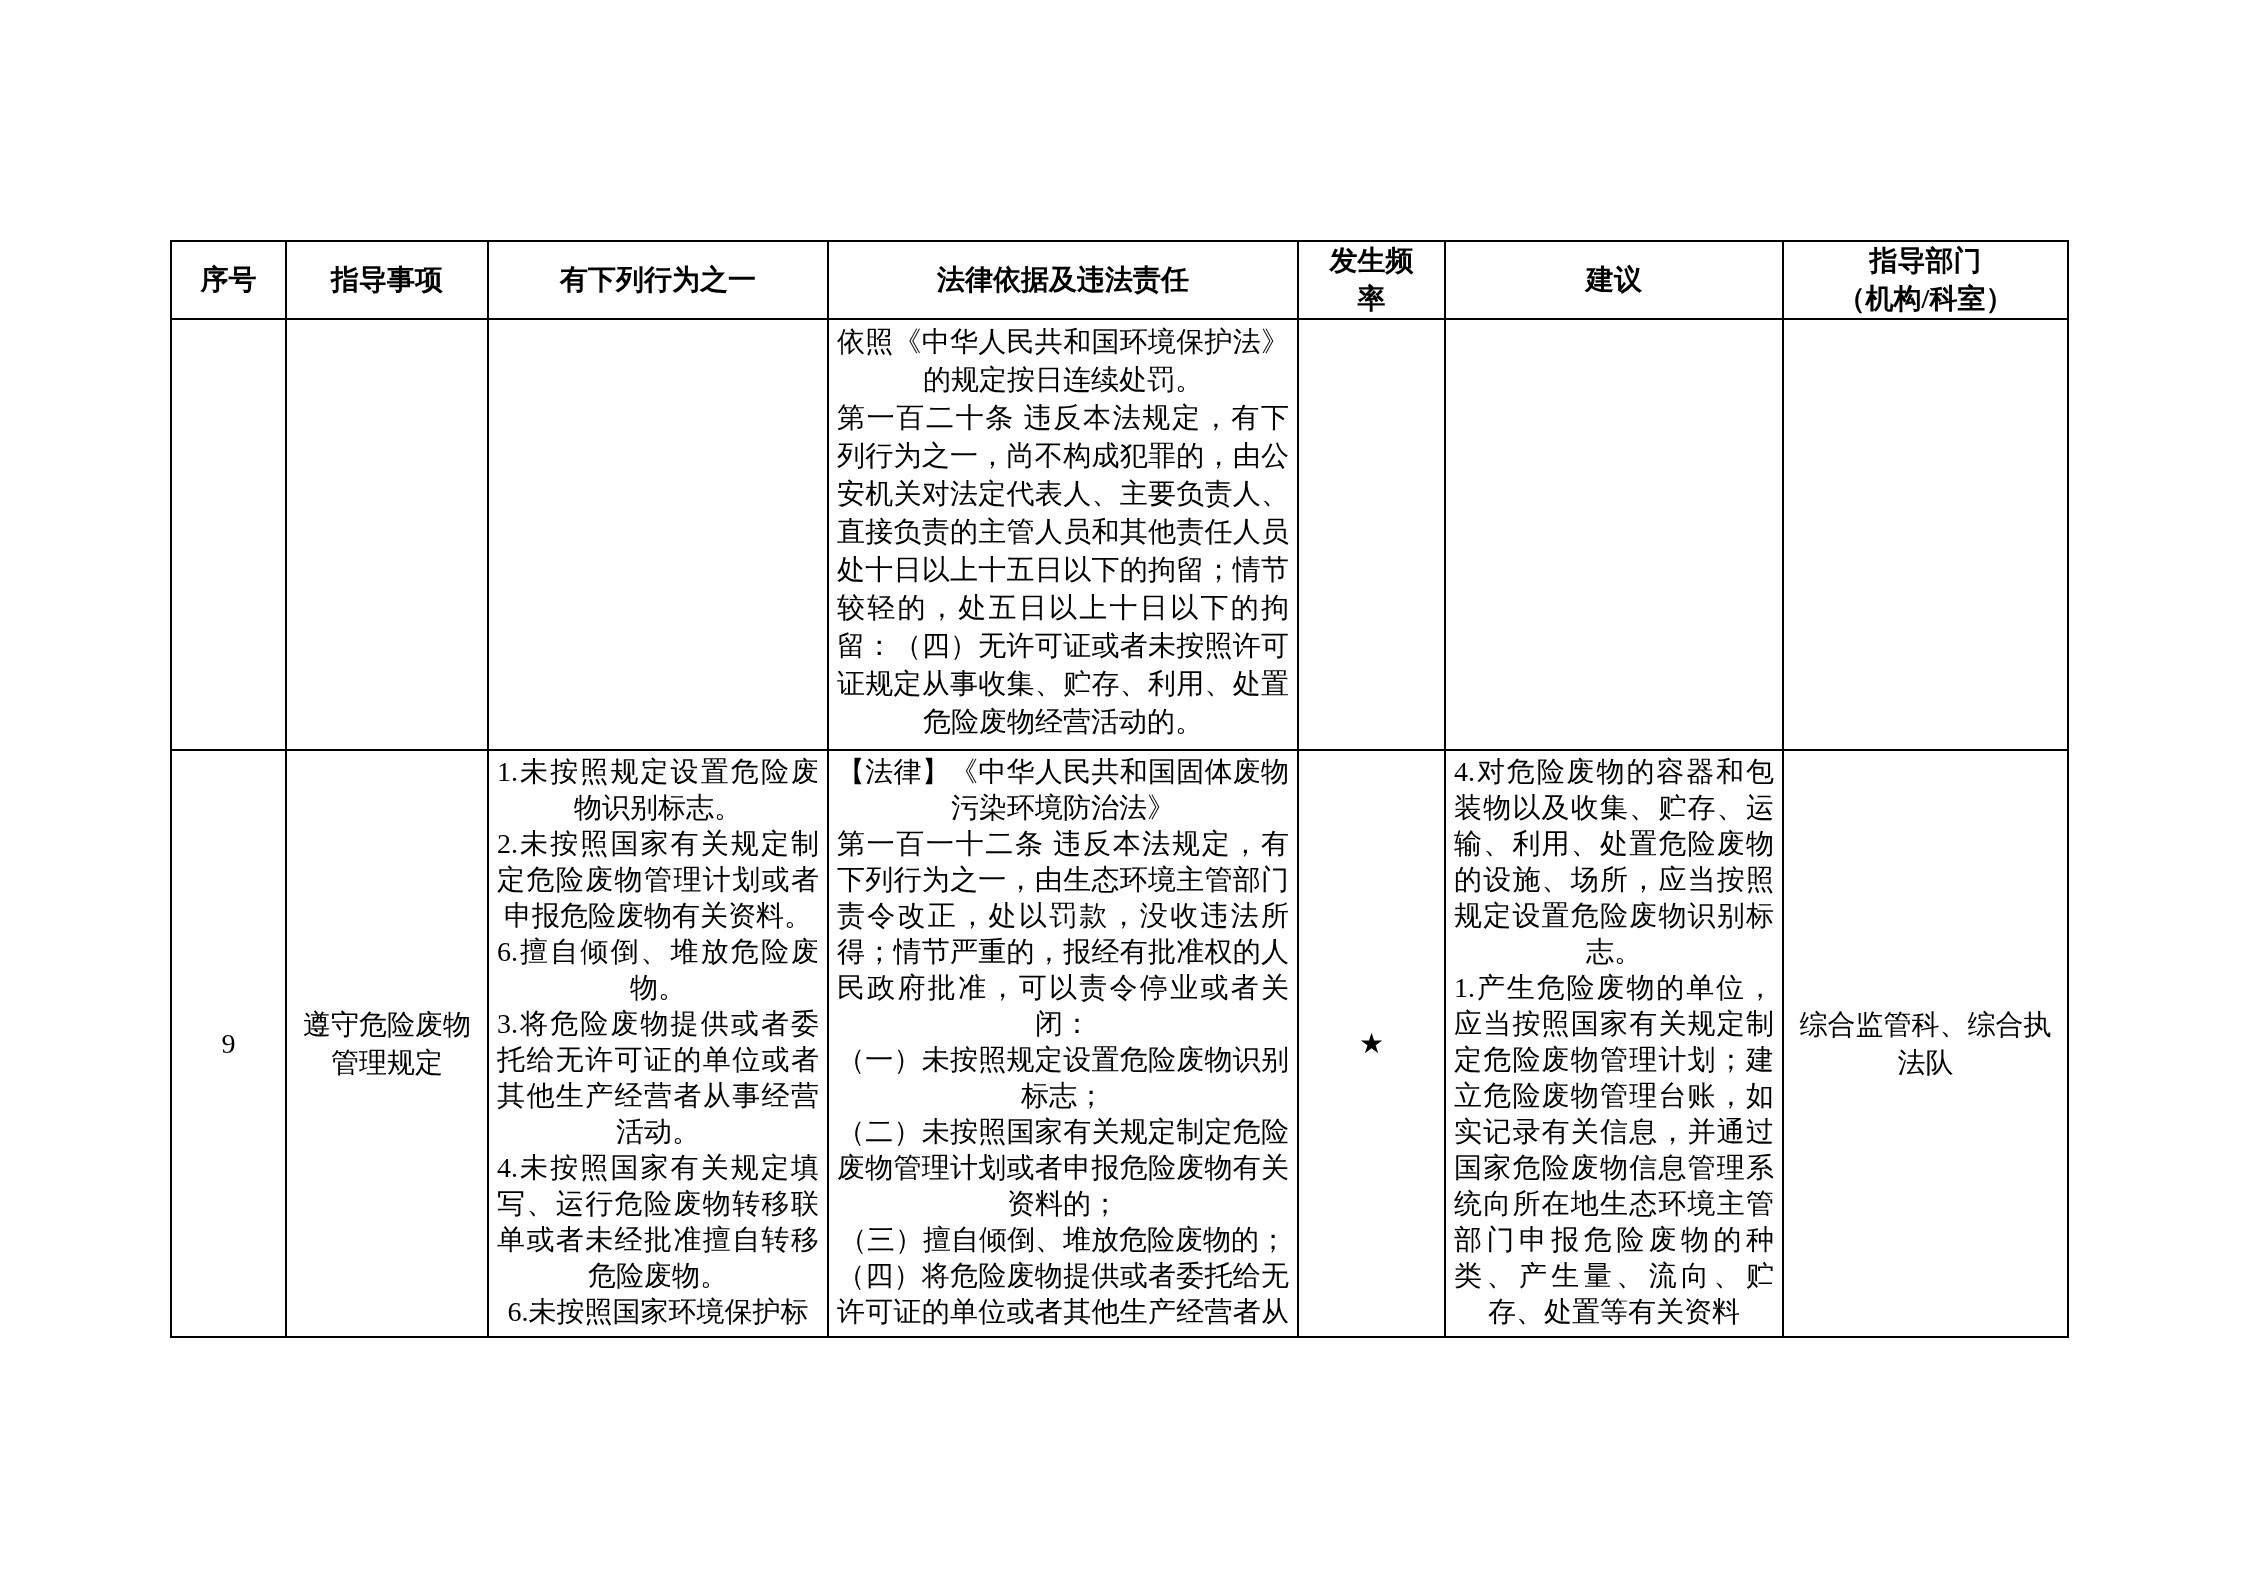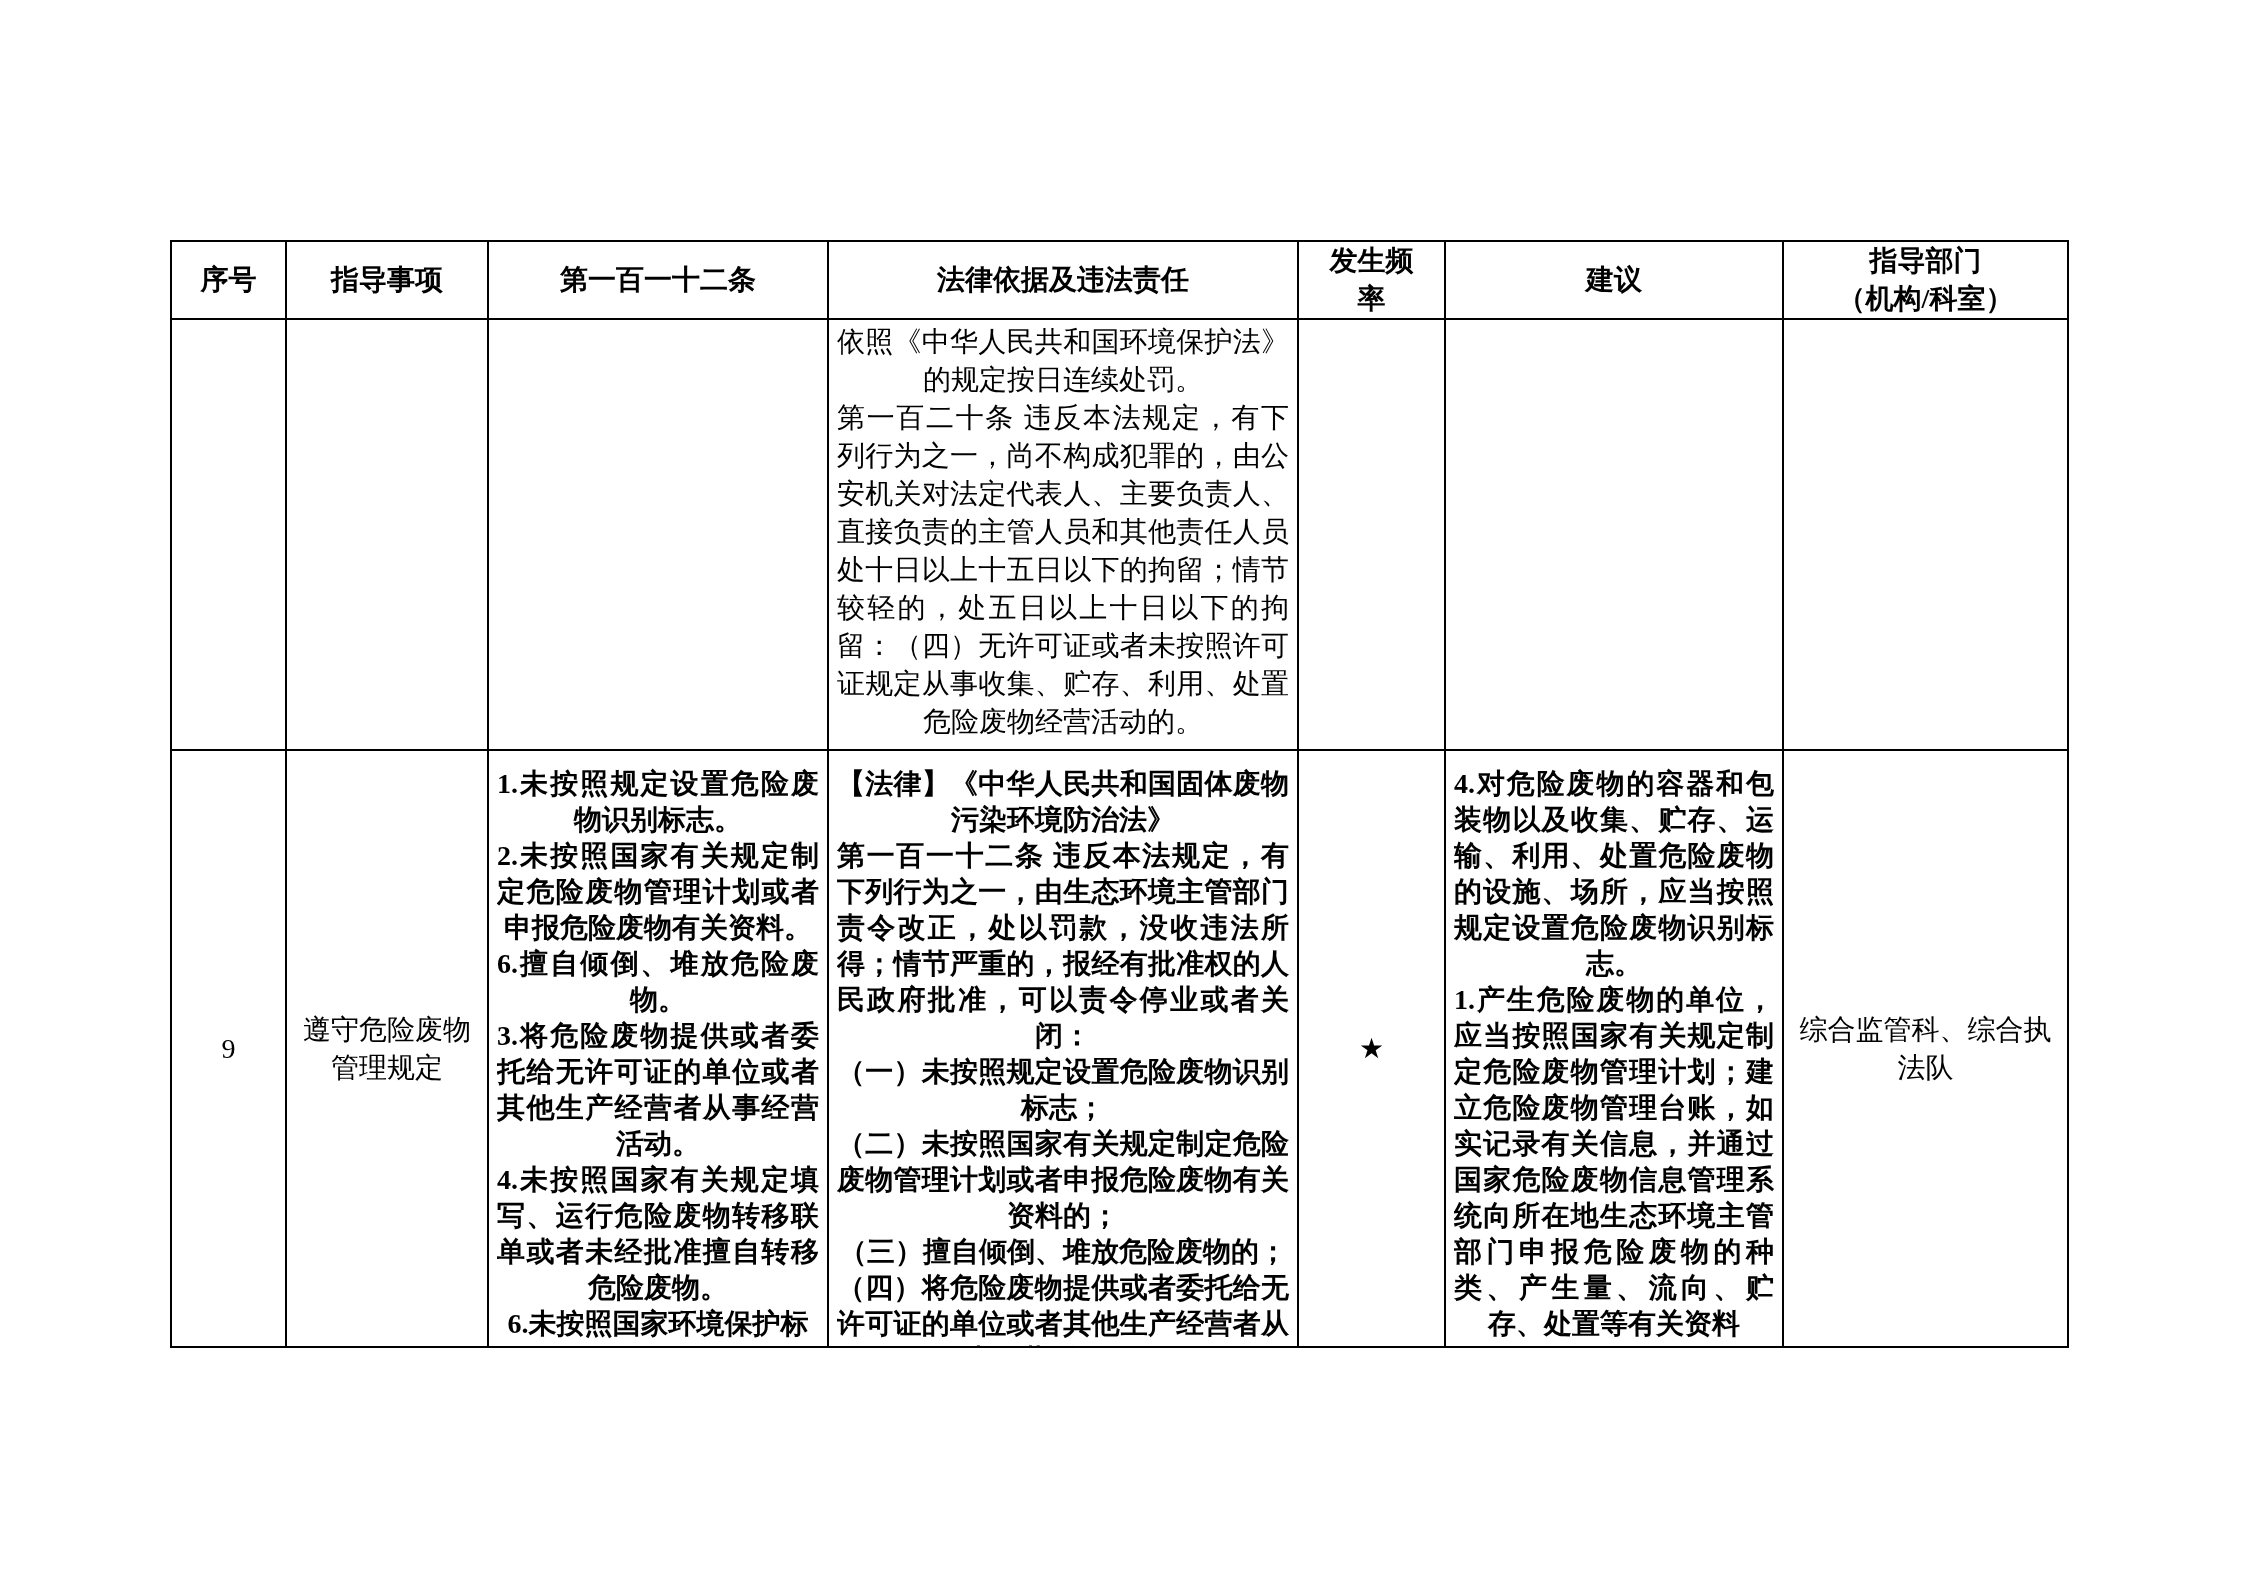--- a/index.html
+++ b/index.html
@@ -24,21 +24,21 @@
     text-align:center;
     vertical-align:middle;
     white-space:pre-line;
   }
   tr.header-row{height:78px;}
   tr.row-cont{height:372px;}
   tr.row-main{height:587px;}
   td.top-cell{vertical-align:top;}
   td.mid-cell{vertical-align:middle;text-align:center;line-height:38px;}
   .cellbox-cont{height:426px;overflow:hidden;padding-top:3px;}
-  .cellbox-main{height:580px;overflow:hidden;padding-top:15px;font-weight:bold;}
+  .cellbox-main{height:580px;overflow:hidden;padding-top:3px;}
   .para{
     margin:0;
     text-align:justify;
     text-align-last:center;
   }
   .row-cont .para{line-height:38px;}
   .row-main .para{line-height:36px;}
   .star-cell{font-family:"DejaVu Sans","Liberation Sans",sans-serif;font-size:30px;}
 </style>
 </head>
@@ -52,21 +52,21 @@
       <col style="width:340px">
       <col style="width:470px">
       <col style="width:147px">
       <col style="width:338px">
       <col style="width:285px">
     </colgroup>
     <thead>
       <tr class="header-row">
         <th>序号</th>
         <th>指导事项</th>
-        <th>第一百一十二条</th>
+        <th>有下列行为之一</th>
         <th>法律依据及违法责任</th>
         <th>发生频
 率</th>
         <th>建议</th>
         <th>指导部门
 （机构/科室）</th>
       </tr>
     </thead>
     <tbody>
       <tr class="row-cont">

